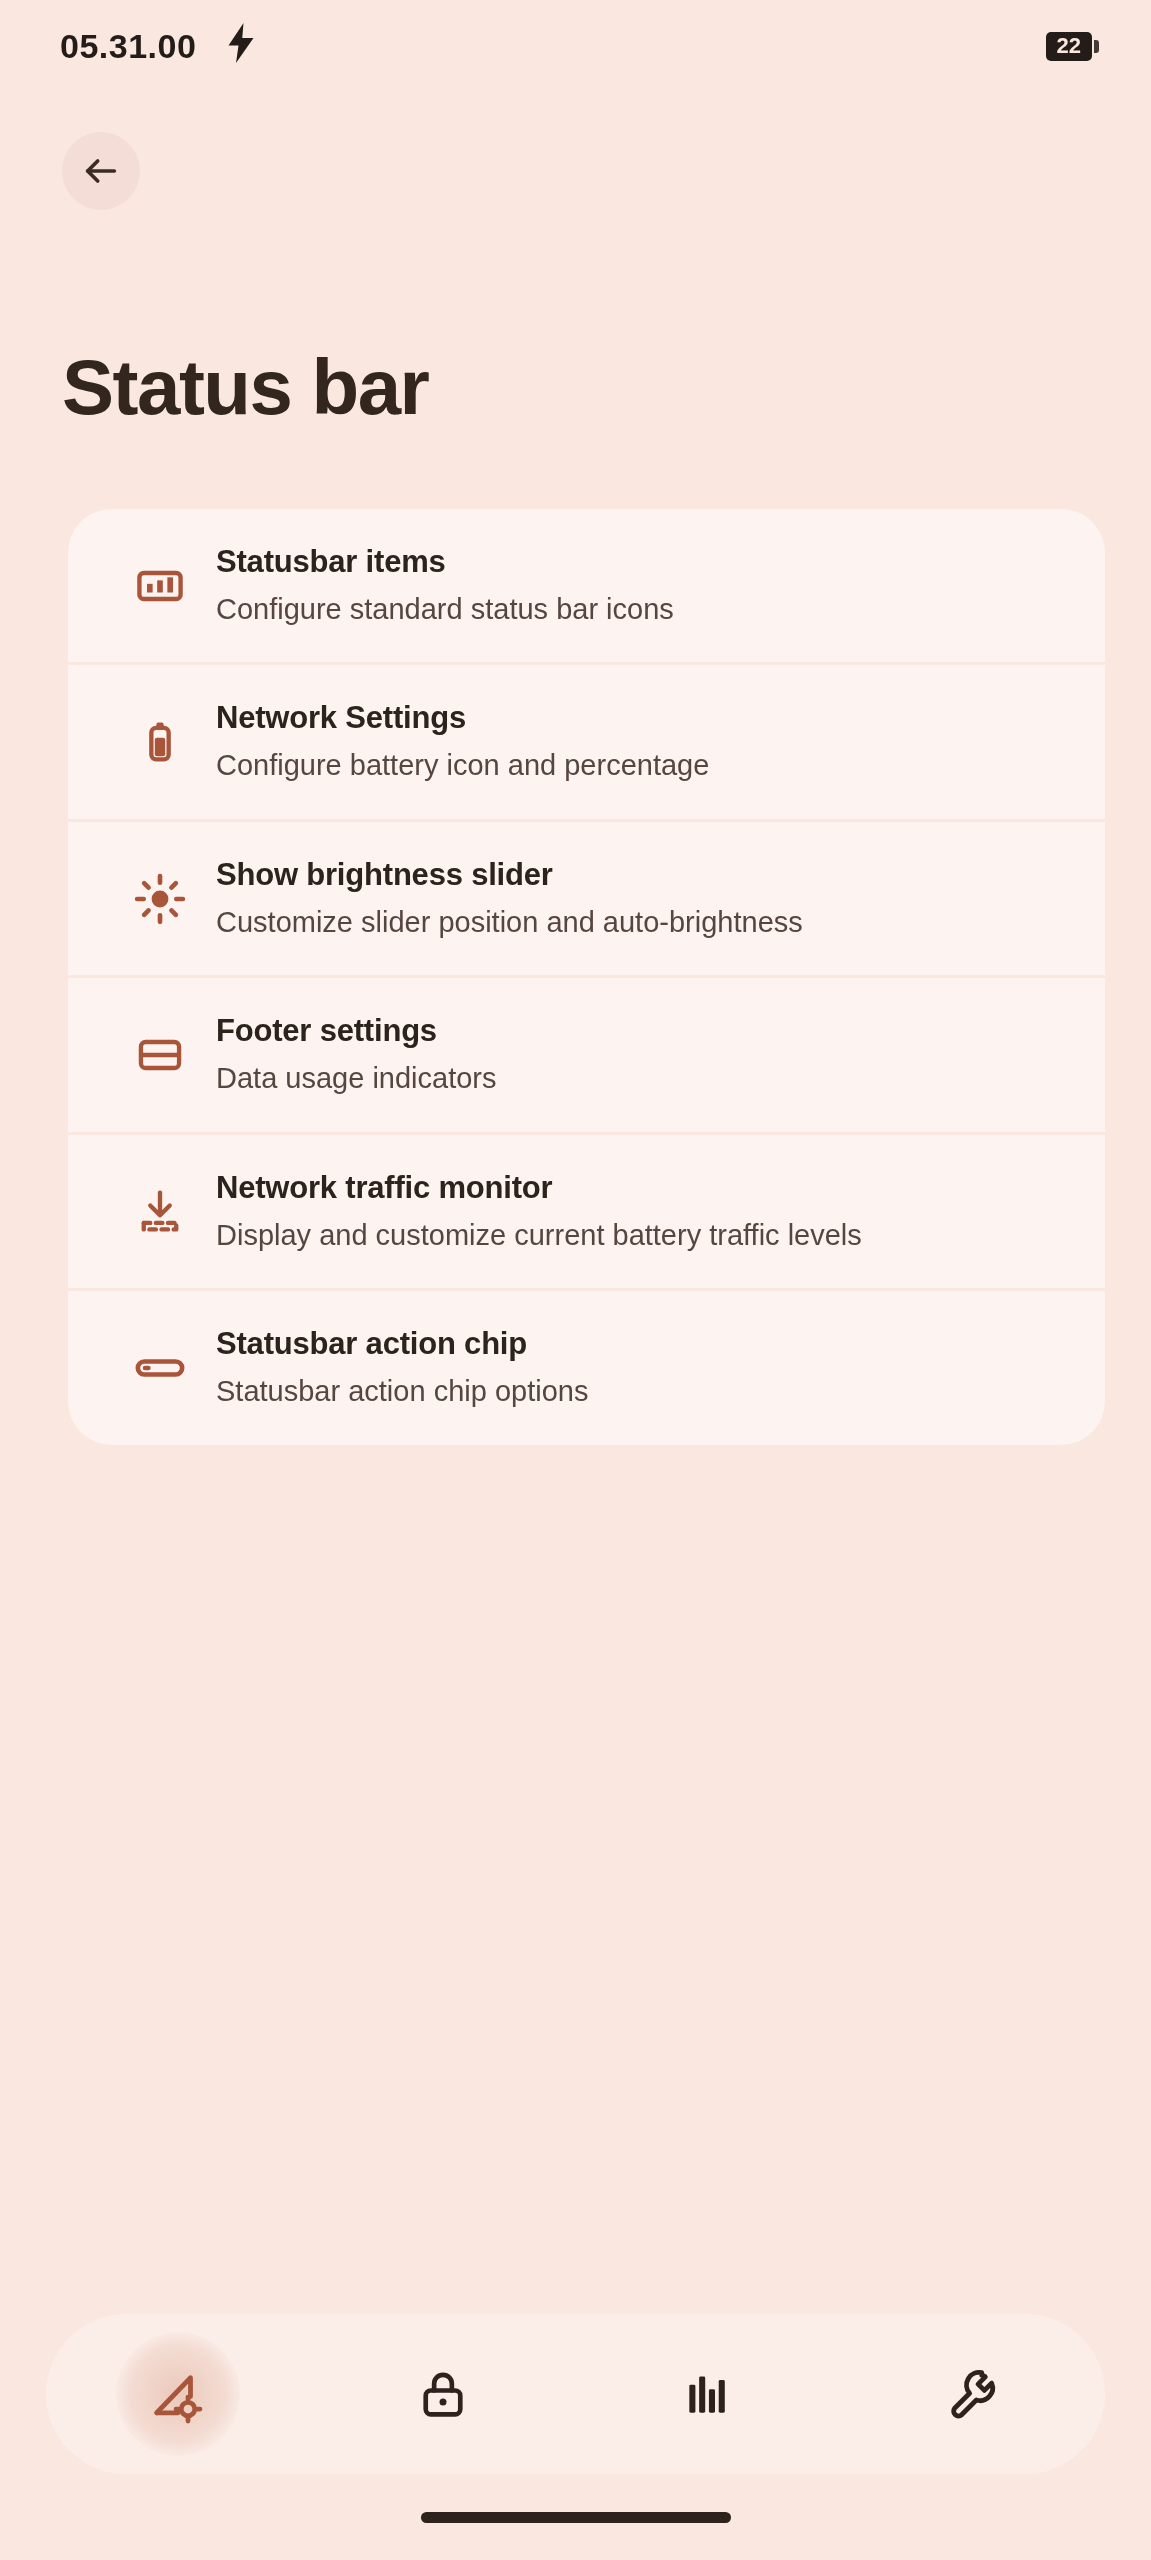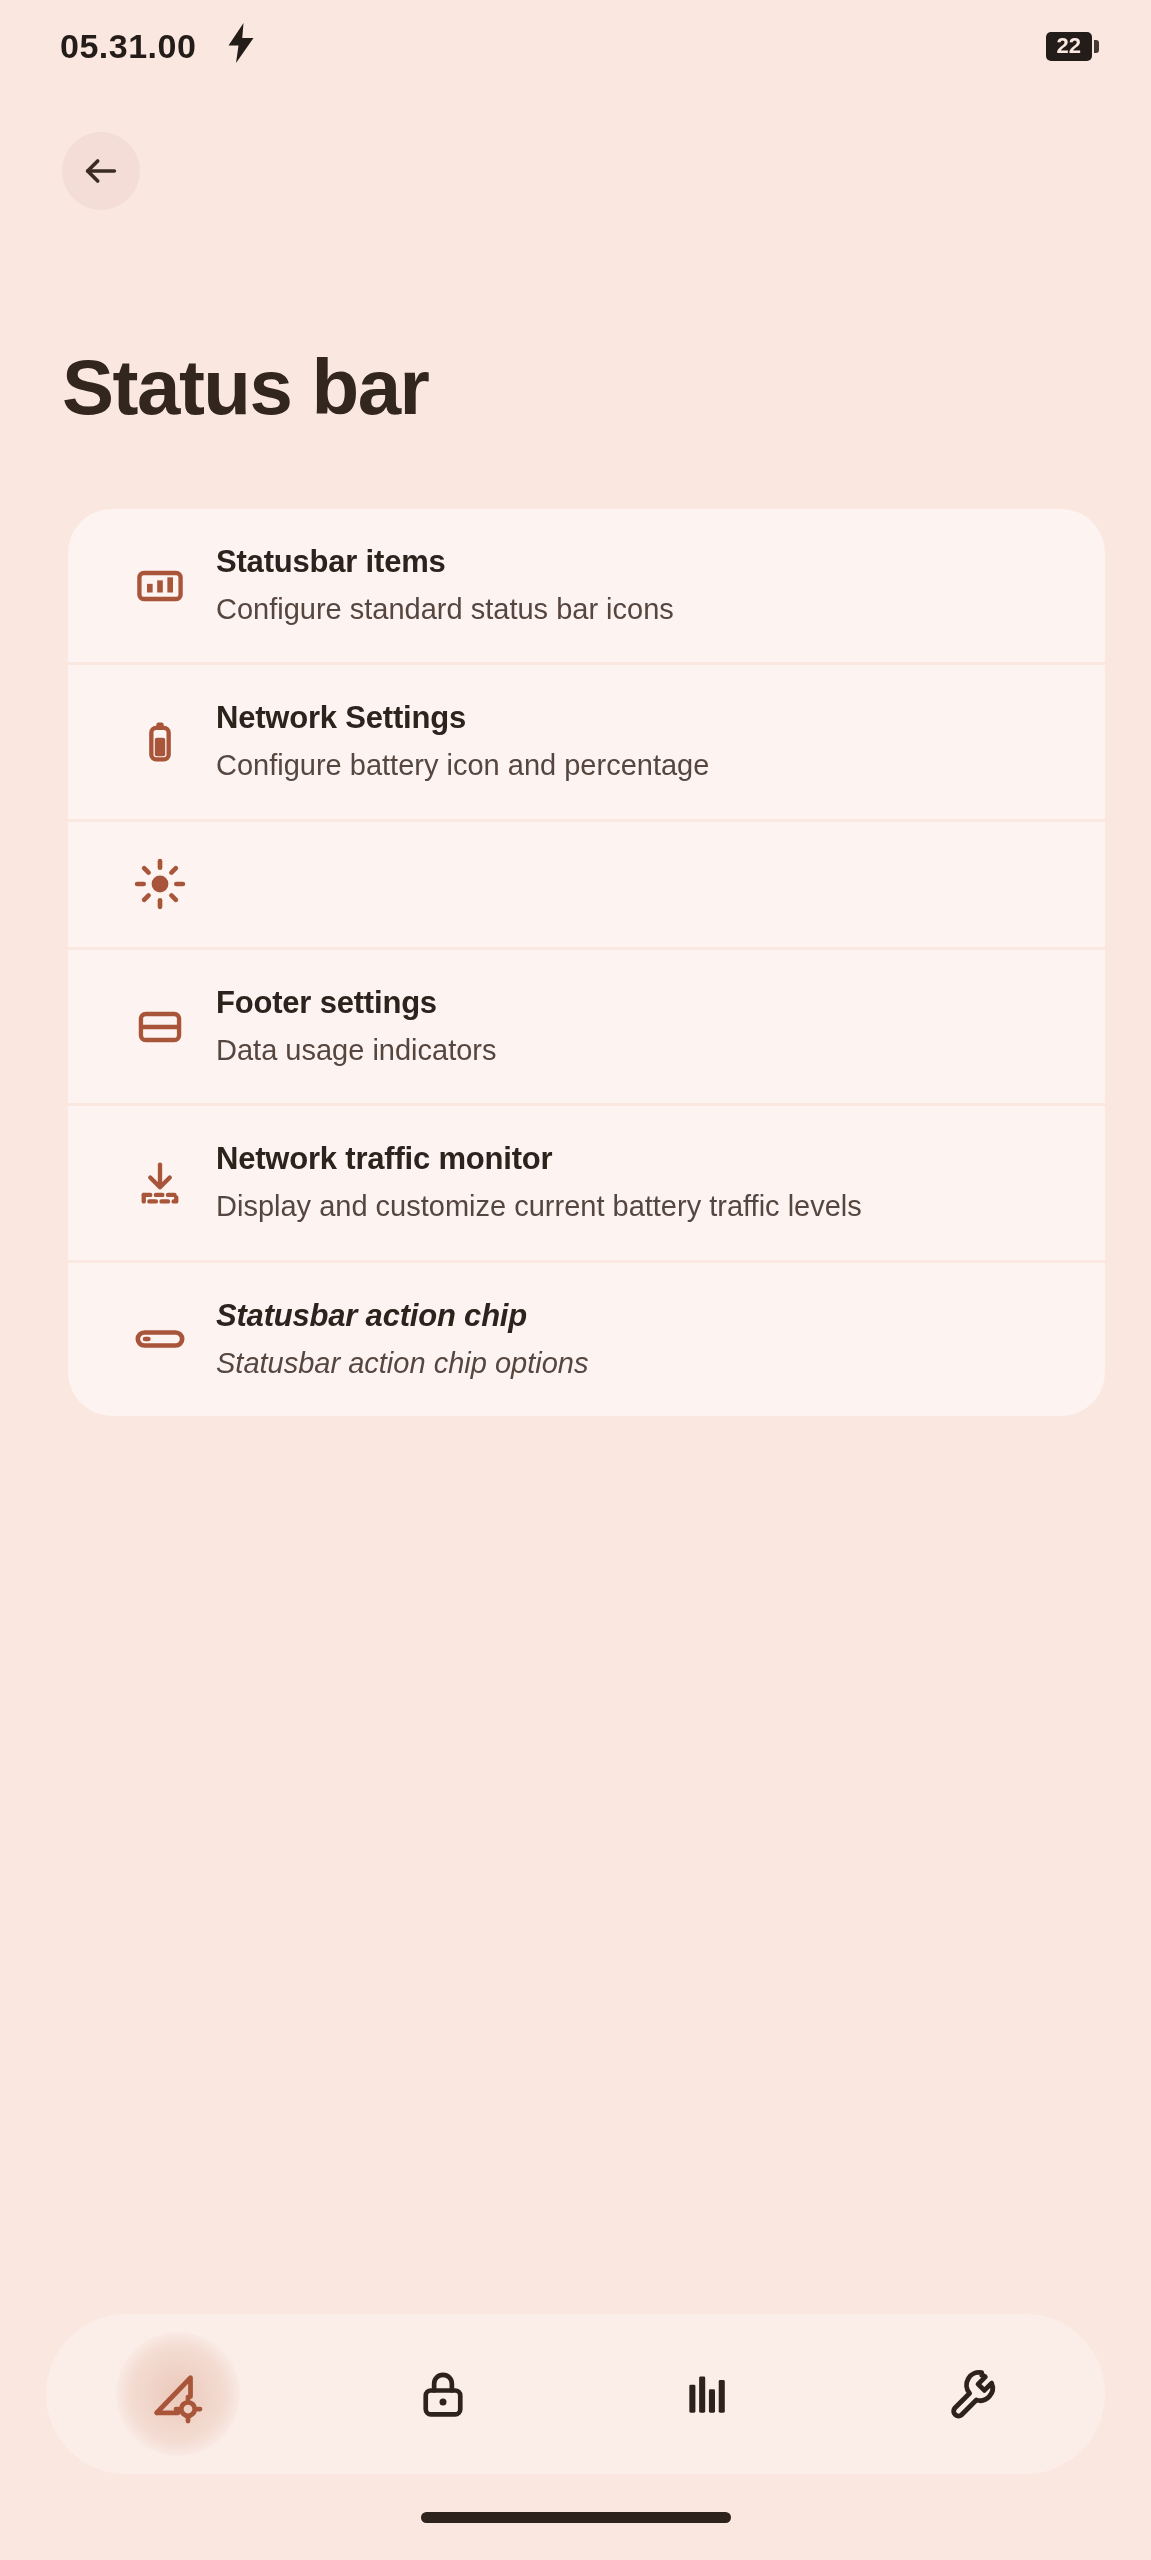--- a/index.html
+++ b/index.html
@@ -97,21 +97,21 @@
     flex: 0 0 auto;
   }
   .row {
     background: #fdf3f0;
     display: flex;
     align-items: center;
     padding: 34px 40px 34px 46px;
     min-height: 128px;
     border-bottom: 3px solid #fae7e0;
   }
-  .row:last-child { border-bottom: none; font-style: italic; }
+  .row:last-child { border-bottom: none; }
   .row-icon {
     width: 92px;
     flex: 0 0 92px;
     display: flex;
     align-items: center;
     justify-content: center;
     color: #a8553a;
   }
   .row-text { flex: 1 1 auto; padding-left: 10px; }
   .row-title {
@@ -249,20 +249,24 @@
           <line x1="12" y1="2.2" x2="12" y2="5"></line>
             <line x1="12" y1="19" x2="12" y2="21.8"></line>
           <line x1="2.2" y1="12" x2="5" y2="12"></line>
             <line x1="19" y1="12" x2="21.8" y2="12"></line>
           <line x1="5.2" y1="5.2" x2="7.1" y2="7.1"></line>
             <line x1="16.9" y1="16.9" x2="18.8" y2="18.8"></line>
           <line x1="18.8" y1="5.2" x2="16.9" y2="7.1"></line>
             <line x1="7.1" y1="16.9" x2="5.2" y2="18.8"></line>
         </svg>
       </div>
+      <div class="row-text">
+        <div class="row-title">Show brightness slider</div>
+        <div class="row-sub">Customize slider position and auto-brightness</div>
+      </div>
     </div>
 
     <div class="row">
       <div class="row-icon">
         <svg width="52" height="52" viewBox="0 0 24 24" fill="none" stroke="currentColor" stroke-width="2">
           <rect x="3.2" y="6" width="17.6" height="12" rx="2.2"></rect>
           <line x1="3.2" y1="12" x2="20.8" y2="12"></line>
         </svg>
       </div>
       <div class="row-text">

